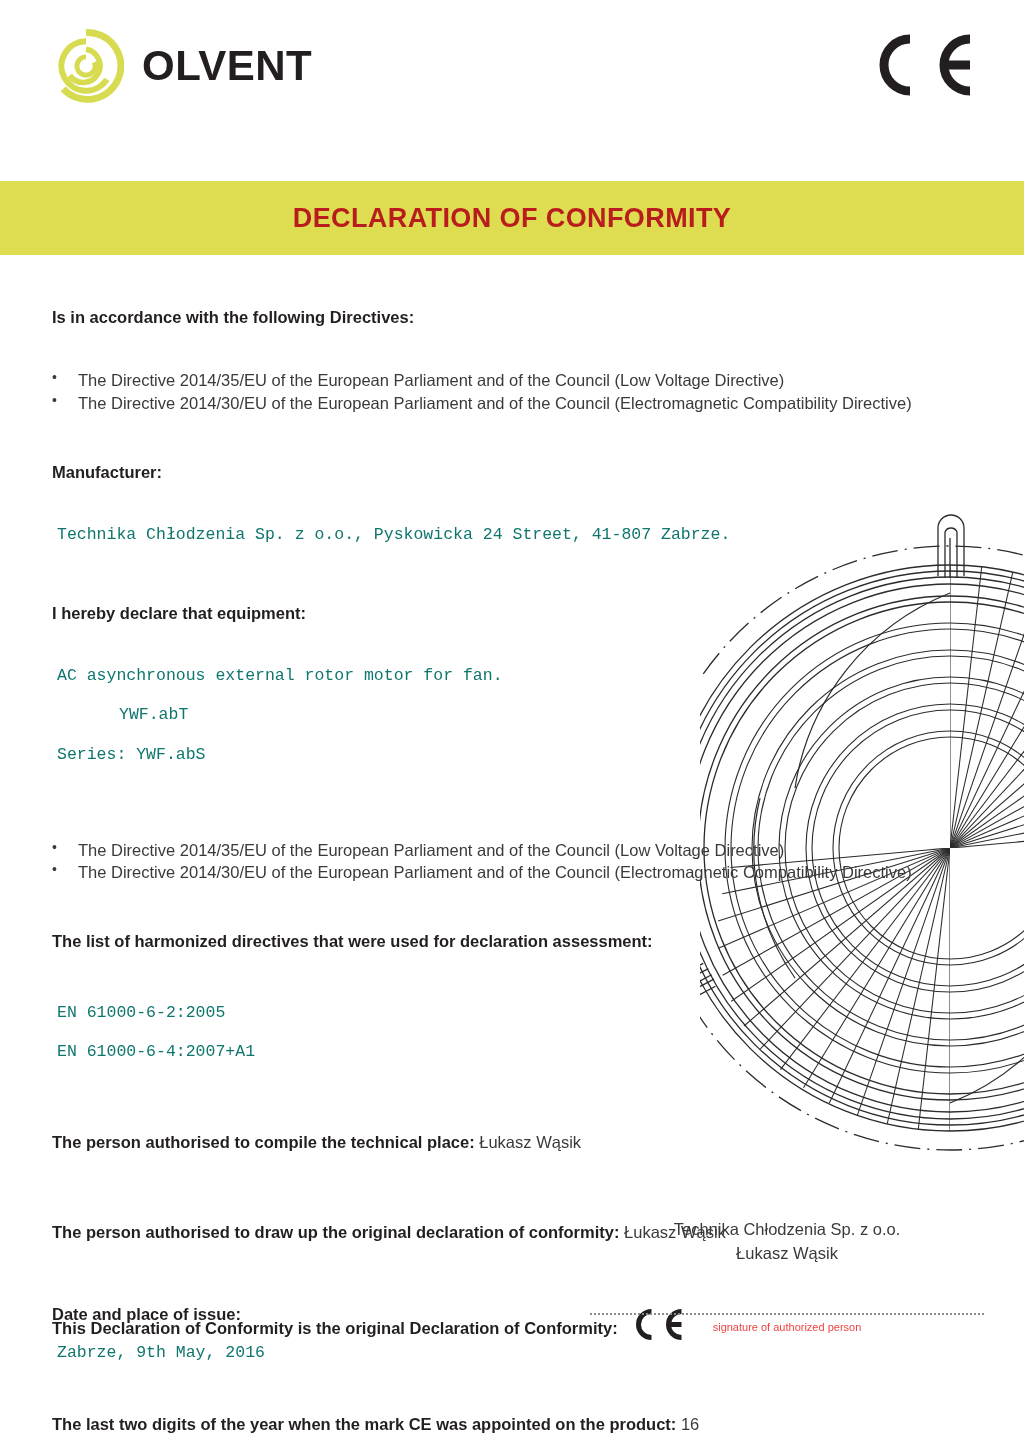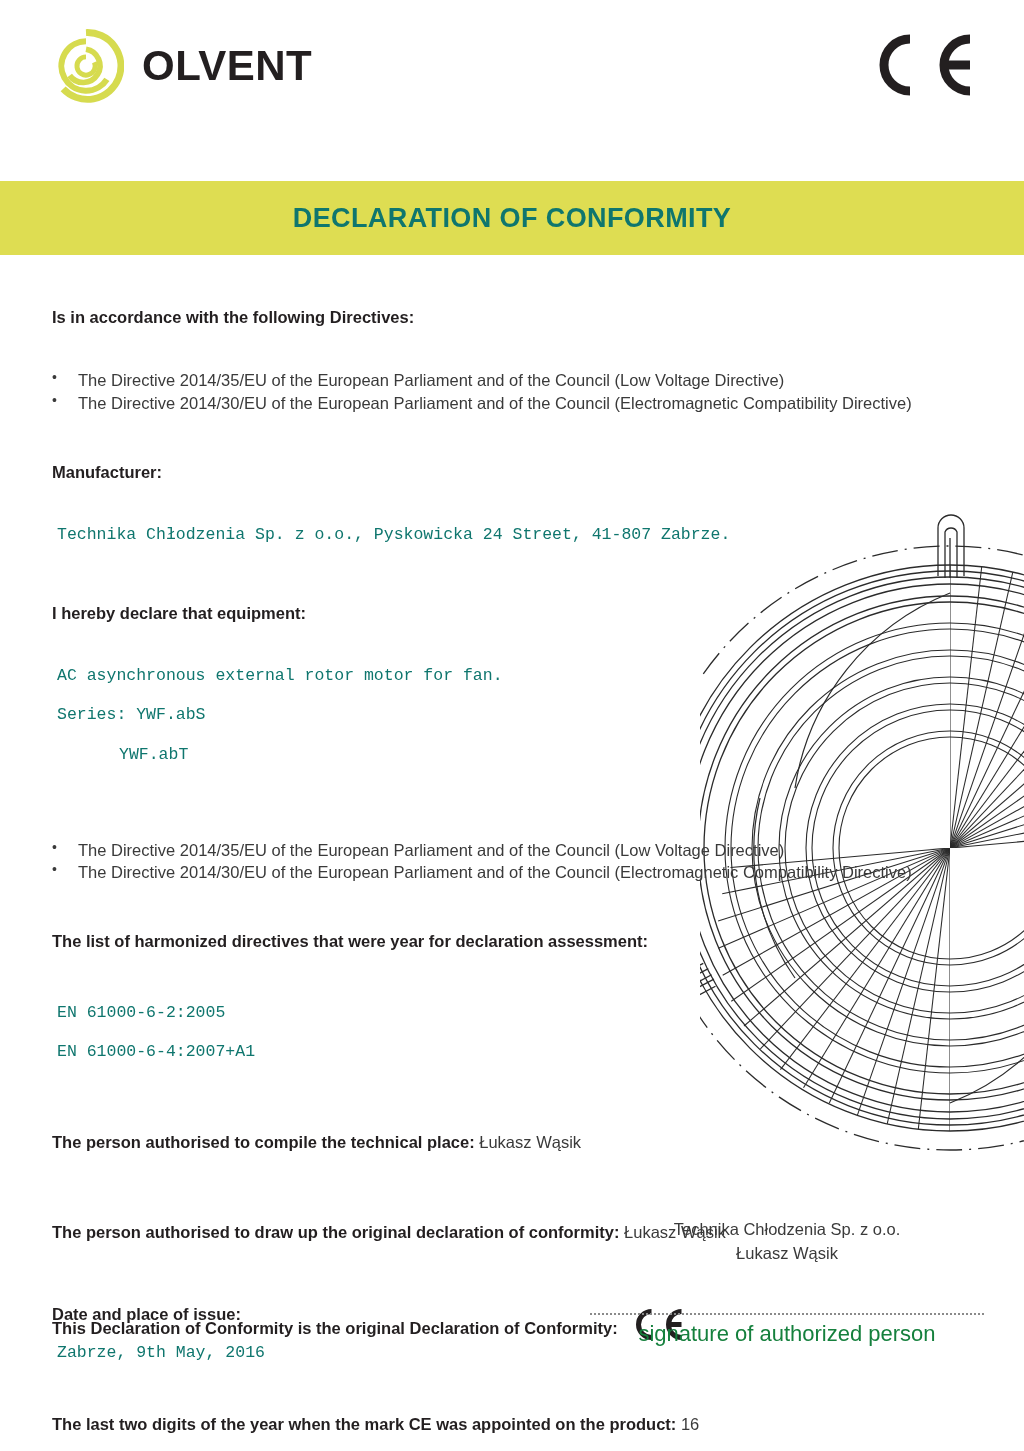--- a/index.html
+++ b/index.html
@@ -61,21 +61,21 @@
     left: 0;
     top: 181px;
     width: 1024px;
     height: 74px;
     background: #dedd52;
     display: flex;
     align-items: center;
     justify-content: center;
   }
   .banner-title {
-    color: #0f766e;
+    color: #b91c1c;
     font-size: 27px;
     font-weight: bold;
     letter-spacing: 0.4px;
     font-family: "Liberation Sans", sans-serif;
   }
 
   
   .fan-drawing {
     position: absolute;
     left: 700px;
@@ -163,22 +163,22 @@
     color: #3a3a3a;
     line-height: 1.45;
   }
   .dotline {
     margin-top: 46px;
     border-bottom: 2px dotted #8a8a8a;
     height: 1px;
     width: 100%;
   }
   .sig-caption {
-    font-size: 22px;
-    color: #15803d;
+    font-size: 11px;
+    color: #ef4444;
     margin-top: 6px;
   }
 
   .date-block {
     position: absolute;
     left: 40px;
     top: 1292px;
     z-index: 3;
   }
   .date-block .h-bold { margin-bottom: 3px; }
@@ -334,36 +334,36 @@
 
       <div class="h-bold">Manufacturer:</div>
       <div class="spacer-sm"></div>
       <div class="p-reg">Technika Chłodzenia Sp. z o.o., Pyskowicka 24 Street, 41-807 Zabrze.</div>
 
       <div class="spacer-lg"></div>
 
       <div class="h-bold">I hereby declare that equipment:</div>
       <div class="spacer-sm"></div>
       <div class="p-reg">AC asynchronous external rotor motor for fan.</div>
+      <div class="p-reg indent-series">YWF.abT</div>
       <div class="p-reg">Series:  YWF.abS</div>
-      <div class="p-reg indent-series">YWF.abT</div>
 
       <div class="spacer-lg"></div>
 
 
       <div class="spacer-md"></div>
 
       <ul class="bullets">
         <li>The Directive 2014/35/EU of the European Parliament and of the Council (Low Voltage Directive)</li>
         <li>The Directive 2014/30/EU of the European Parliament and of the Council (Electromagnetic Compatibility Directive)</li>
       </ul>
 
       <div class="spacer-lg"></div>
 
-      <div class="h-bold">The list of harmonized directives that were year for declaration assessment:</div>
+      <div class="h-bold">The list of harmonized directives that were used for declaration assessment:</div>
       <div class="spacer-md"></div>
       <div class="p-reg">EN 61000-6-2:2005</div>
       <div class="p-reg">EN 61000-6-4:2007+A1</div>
 
       <div class="spacer-xl"></div>
 
       <div class="h-bold">
         <span class="label-bold">The person authorised to compile the technical place:</span>
         <span class="label-val">Łukasz Wąsik</span>
       </div>

